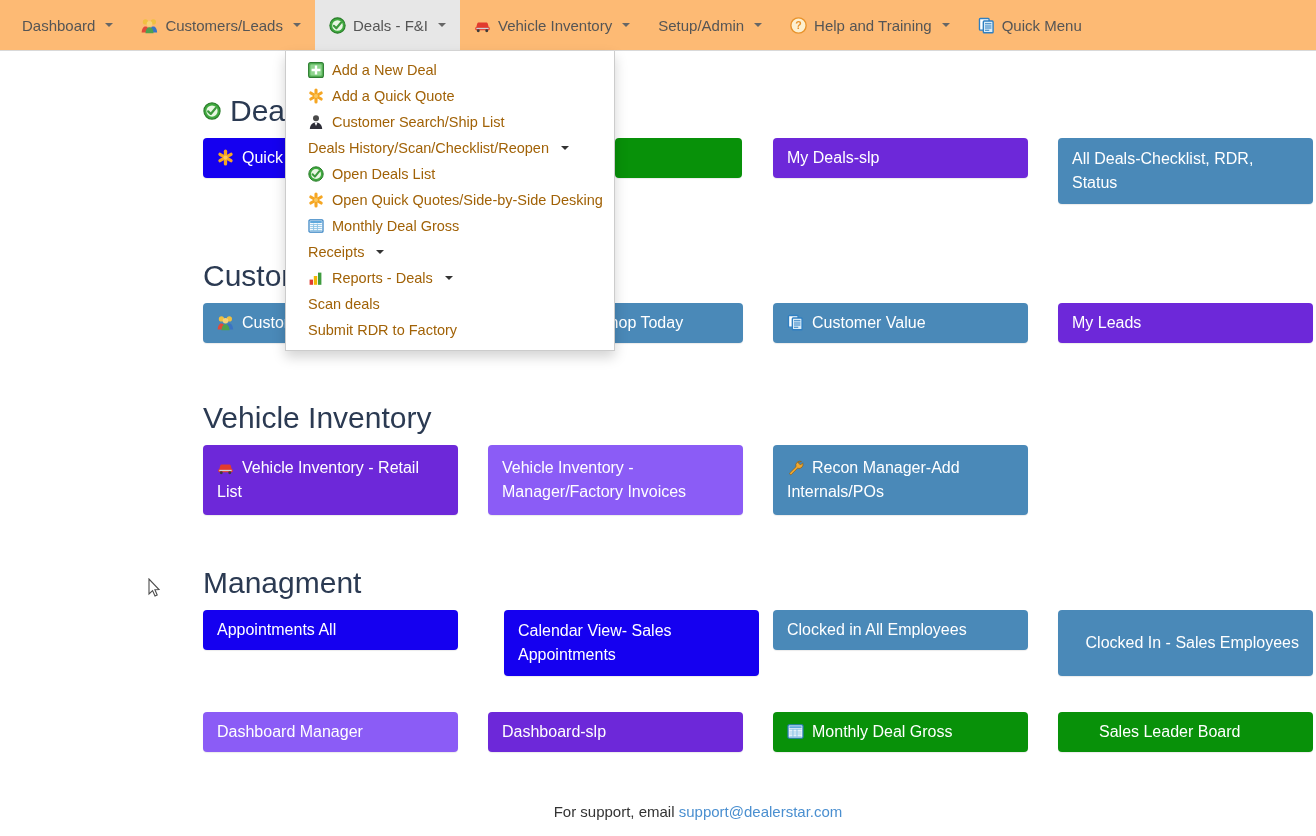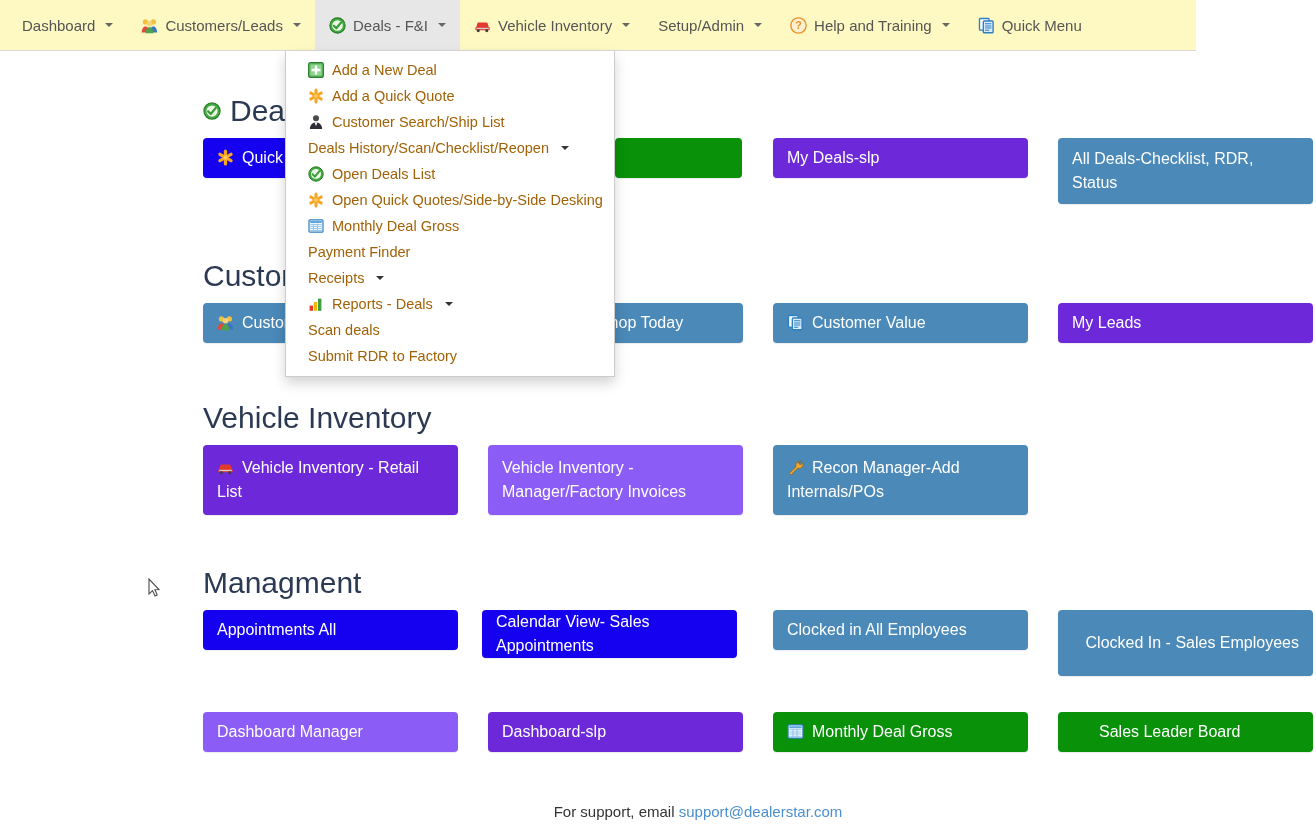--- a/index.html
+++ b/index.html
@@ -7,22 +7,22 @@
     margin: 0; padding: 0;
     width: 1316px; height: 836px;
     background: #ffffff;
     font-family: "Liberation Sans", sans-serif;
     overflow: hidden;
   }
 
   
   .navbar {
     position: absolute; top: 0; left: 0;
-    width: 1196px; height: 51px;
-    background: #fef9c3;
+    width: 1316px; height: 51px;
+    background: #fdba74;
     border-bottom: 1px solid #d9d9d9;
     display: flex;
     align-items: stretch;
     padding-left: 8px;
   }
   .nav-item {
     display: flex; align-items: center;
     gap: 7px;
     padding: 0 14px;
     font-size: 15px;
@@ -304,21 +304,21 @@
       </div>
     </div>
     <div class="section" style="top: 512px;">
       <div class="sec-title">
         <span>Managment</span>
       </div>
       <div class="tile-row" style="position: absolute; top: 47px;">
         <div class="tile c-brightblue" style="left: 203px; top: 0px; width: 255px; height: 40px;">
           <span class="t-inner"><span>Appointments All</span></span>
         </div>
-        <div class="tile c-brightblue" style="left: 482px; top: 0px; width: 255px; height: 48px;">
+        <div class="tile c-brightblue" style="left: 504px; top: 0px; width: 255px; height: 66px;">
           <span class="t-inner"><span>Calendar View- Sales Appointments</span></span>
         </div>
         <div class="tile c-blue" style="left: 773px; top: 0px; width: 255px; height: 40px;">
           <span class="t-inner"><span>Clocked in All Employees</span></span>
         </div>
         <div class="tile c-blue" style="left: 1058px; top: 0px; width: 255px; height: 66px; justify-content: flex-end;">
           <span class="t-inner"><span>Clocked In - Sales Employees</span></span>
         </div>
         <div class="tile c-red" style="left: 203px; top: 102px; width: 255px; height: 40px;">
           <span class="t-inner"><span>Dashboard Manager</span></span>
@@ -413,23 +413,20 @@
         <svg width="16" height="16" viewBox="0 0 16 16">
           <rect x="1" y="1.8" width="14" height="12.4" rx="1" fill="#ffffff" stroke="#2f7fc1" stroke-width="1.2"></rect>
           <rect x="2.2" y="3" width="11.6" height="2" fill="#5fa8dc"></rect>
           <path d="M2.2 6.4 h11.6 M2.2 8.4 h11.6 M2.2 10.4 h11.6 M2.2 12.4 h11.6" stroke="#8fc4e6" stroke-width="1"></path>
           <path d="M5.6 5.6 v8 M9.4 5.6 v8" stroke="#8fc4e6" stroke-width="1"></path>
         </svg>
       </span>
       <span>Monthly Deal Gross</span>
     </div>
     <div class="dd-item noicon">
-      <span>Payment Finder</span>
-    </div>
-    <div class="dd-item noicon">
       <span>Receipts</span>
       <span class="dd-caret"></span>
     </div>
     <div class="dd-item">
       <span class="dd-icon">
         <svg width="16" height="16" viewBox="0 0 16 16">
           <rect x="1.6" y="9.6" width="3.4" height="5.2" fill="#e03c31"></rect>
           <rect x="5.8" y="6" width="3.4" height="8.8" fill="#f2b705"></rect>
           <rect x="10" y="2.6" width="3.4" height="12.2" fill="#3f9c3f"></rect>
         </svg>

